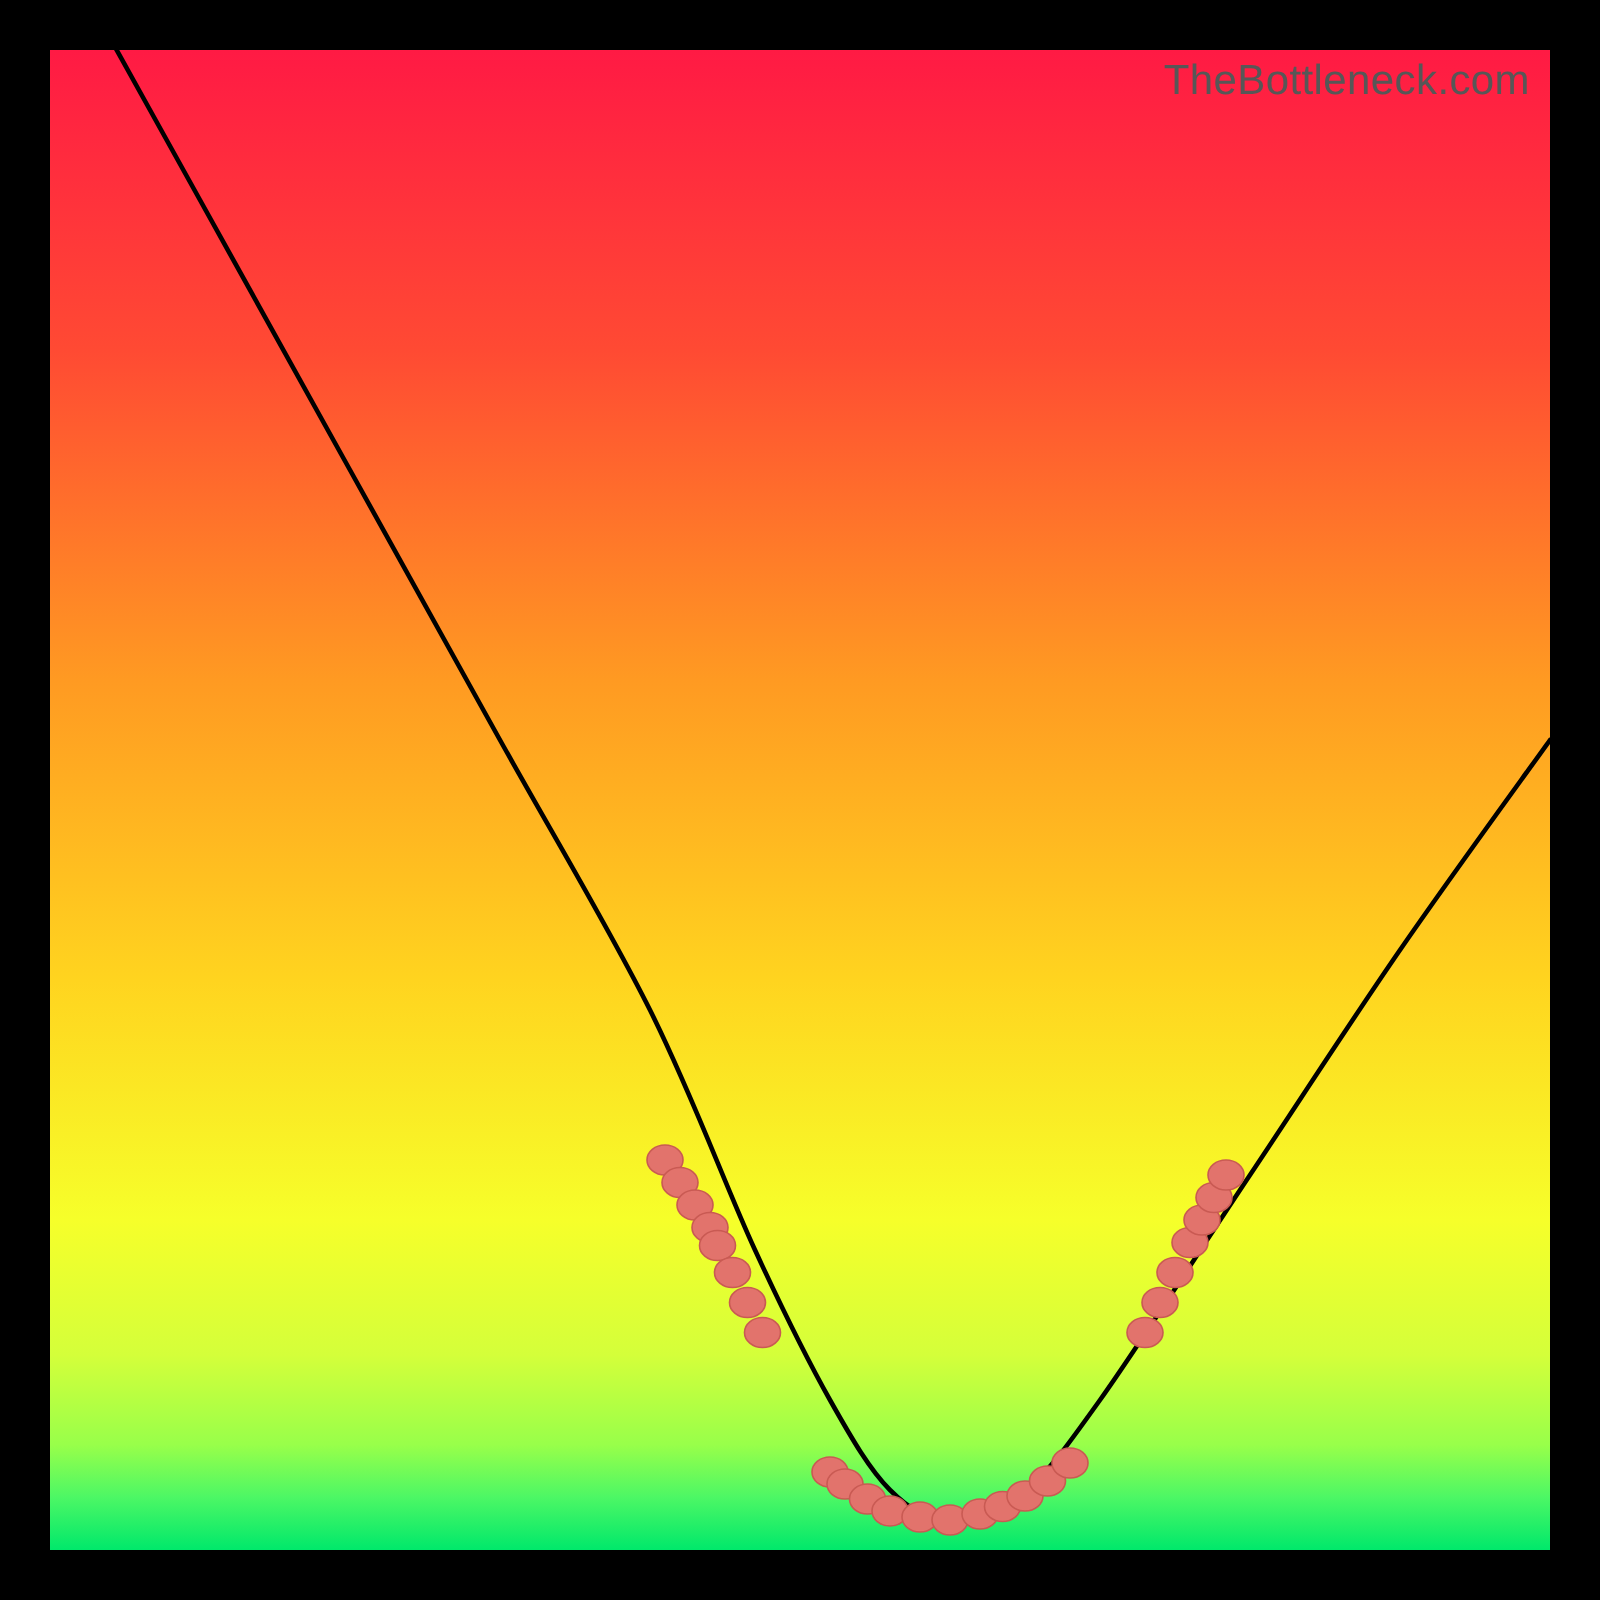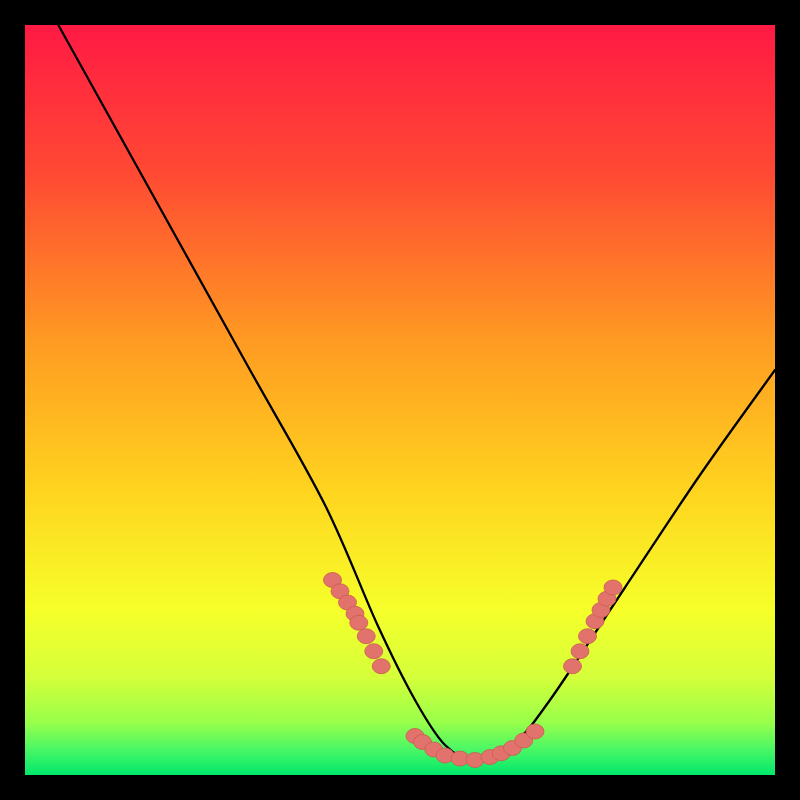--- a/index.html
+++ b/index.html
@@ -89,13 +89,14 @@
           <ellipse cx="555" cy="626.25" rx="9" ry="7.5" fill="#e2736c" stroke="#c95a53" stroke-width="0.8"></ellipse>
           <ellipse cx="562.5" cy="611.25" rx="9" ry="7.5" fill="#e2736c" stroke="#c95a53" stroke-width="0.8"></ellipse>
           <ellipse cx="570" cy="596.25" rx="9" ry="7.5" fill="#e2736c" stroke="#c95a53" stroke-width="0.8"></ellipse>
           <ellipse cx="576" cy="585" rx="9" ry="7.5" fill="#e2736c" stroke="#c95a53" stroke-width="0.8"></ellipse>
           <ellipse cx="581.9999999999999" cy="573.75" rx="9" ry="7.5" fill="#e2736c" stroke="#c95a53" stroke-width="0.8"></ellipse>
           <ellipse cx="588" cy="562.5" rx="9" ry="7.5" fill="#e2736c" stroke="#c95a53" stroke-width="0.8"></ellipse>
         </g>
     </g>
   </svg>
 
+  <div class="watermark">TheBottleneck.com</div>
 </div>
 
 </body></html>

